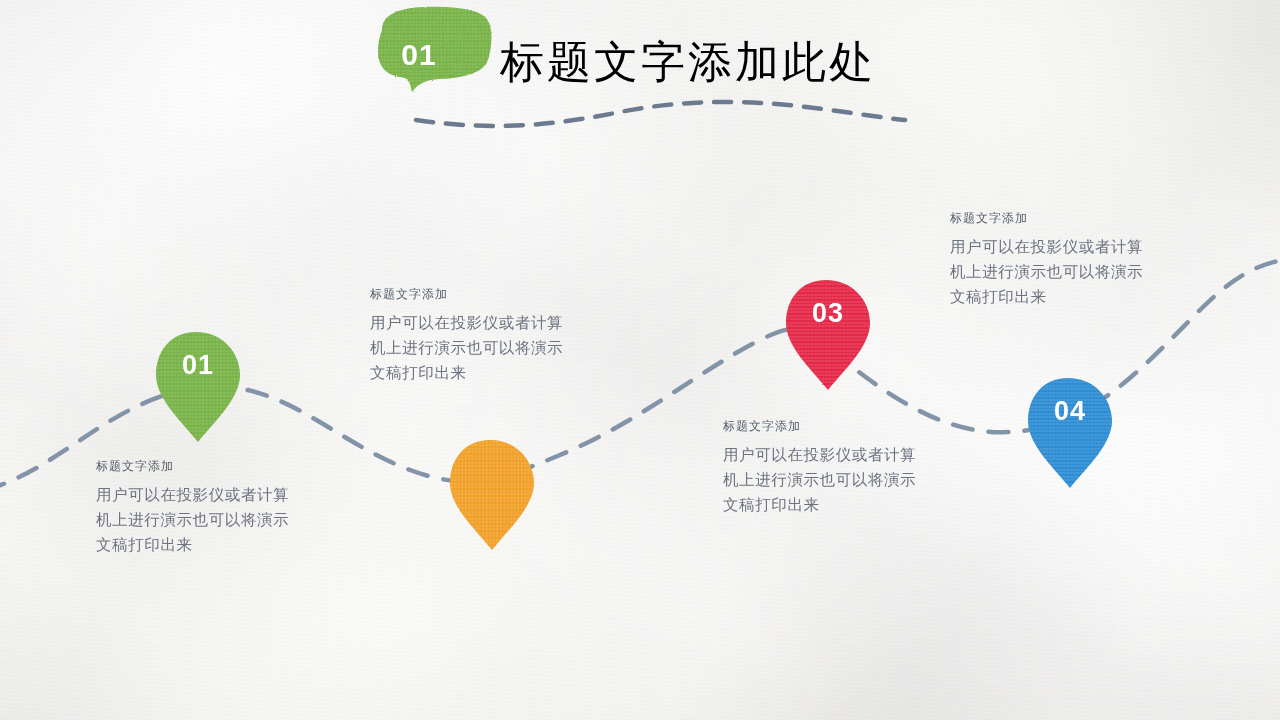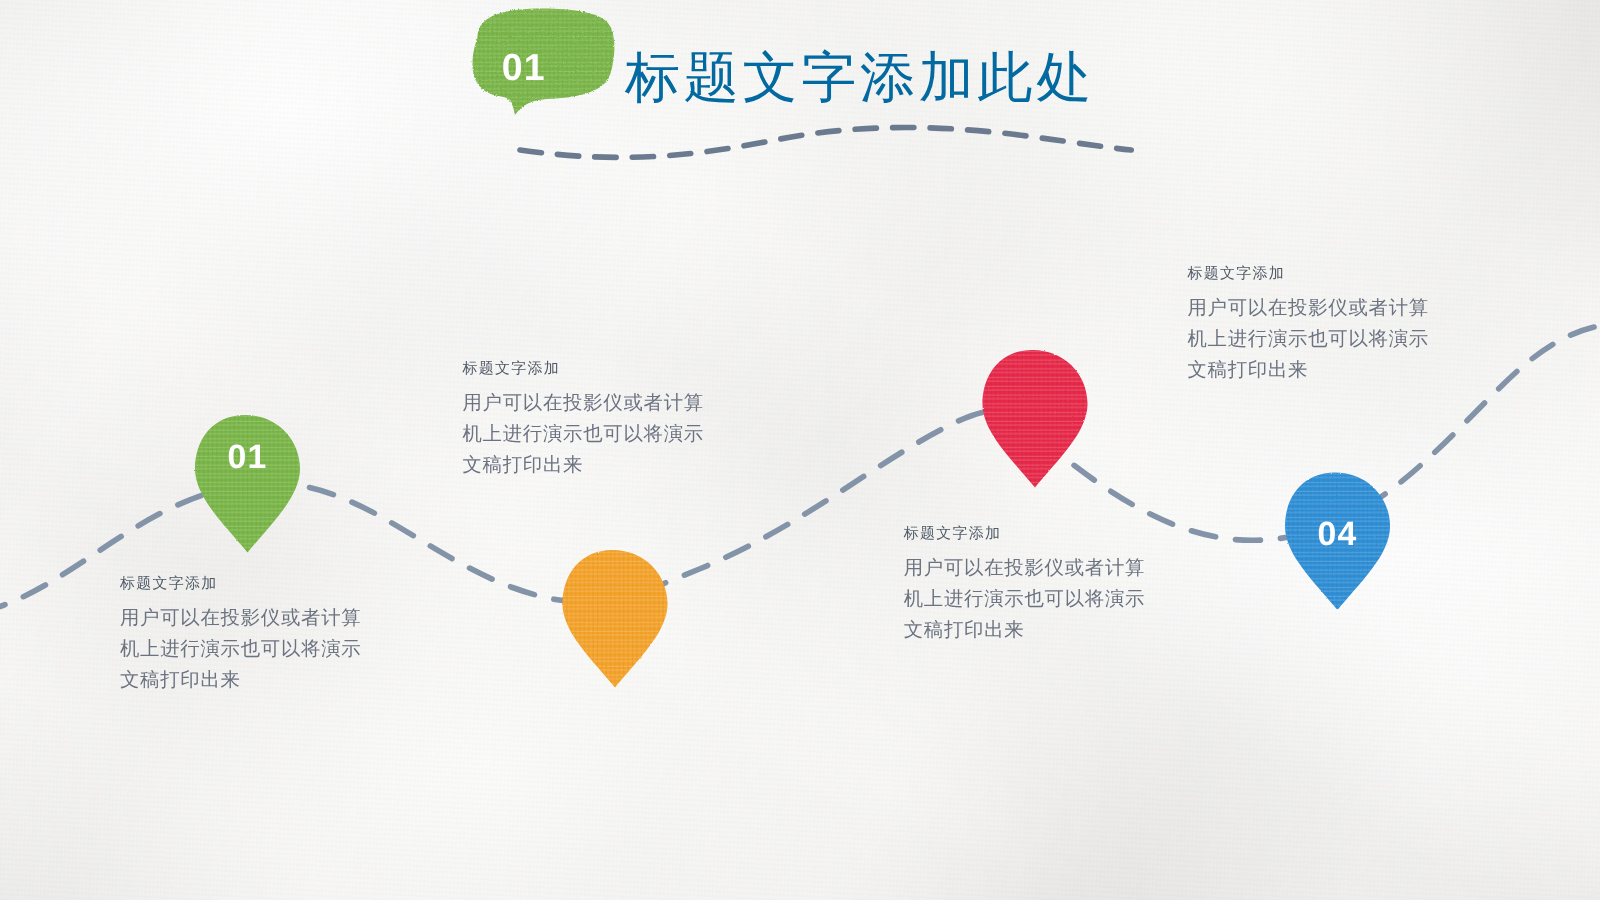--- a/index.html
+++ b/index.html
@@ -74,21 +74,21 @@
     color: #ffffff;
     font-size: 30px;
     font-weight: bold;
     letter-spacing: 1px;
     z-index: 2;
     padding-bottom: 6px;
     box-sizing: border-box;
   }
   .title-text {
     font-size: 44px;
-    color: #0369a1;
+    color: #000000;
     letter-spacing: 3px;
     font-weight: normal;
     white-space: nowrap;
     margin-top: -6px;
   }
   
   .pin {
     position: absolute;
     width: 86px;
     height: 112px;
@@ -190,21 +190,24 @@
   <div class="header">
     <div class="badge-wrap">
       <div class="badge-num">01</div>
     </div>
     <div class="title-text">标题文字添加此处</div>
   </div>
 
   <div class="pin" style="left:155px; top:330px;">
     <div class="pin-label">01</div>
   </div>
-  <div class="pin" style="left:1027px; top:392px;">
+  <div class="pin" style="left:785px; top:278px;">
+    <div class="pin-label">03</div>
+  </div>
+  <div class="pin" style="left:1027px; top:376px;">
     <div class="pin-label">04</div>
   </div>
 
   <div class="block" style="left:96px; top:458px;">
     <h3>标题文字添加</h3>
     <p><span>用户可以在投影仪或者计算</span><br><span>机上进行演示也可以将演示</span><br><span>文稿打印出来</span></p>
   </div>
 
   <div class="block" style="left:370px; top:286px;">
     <h3>标题文字添加</h3>

